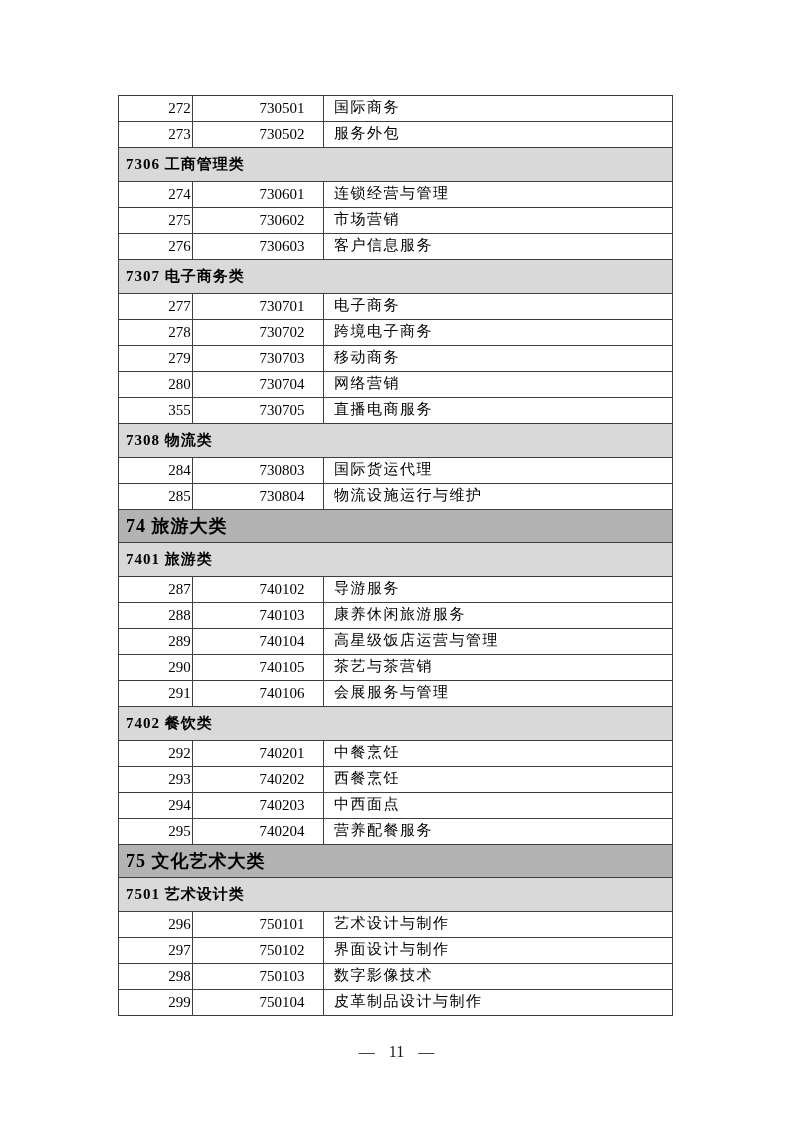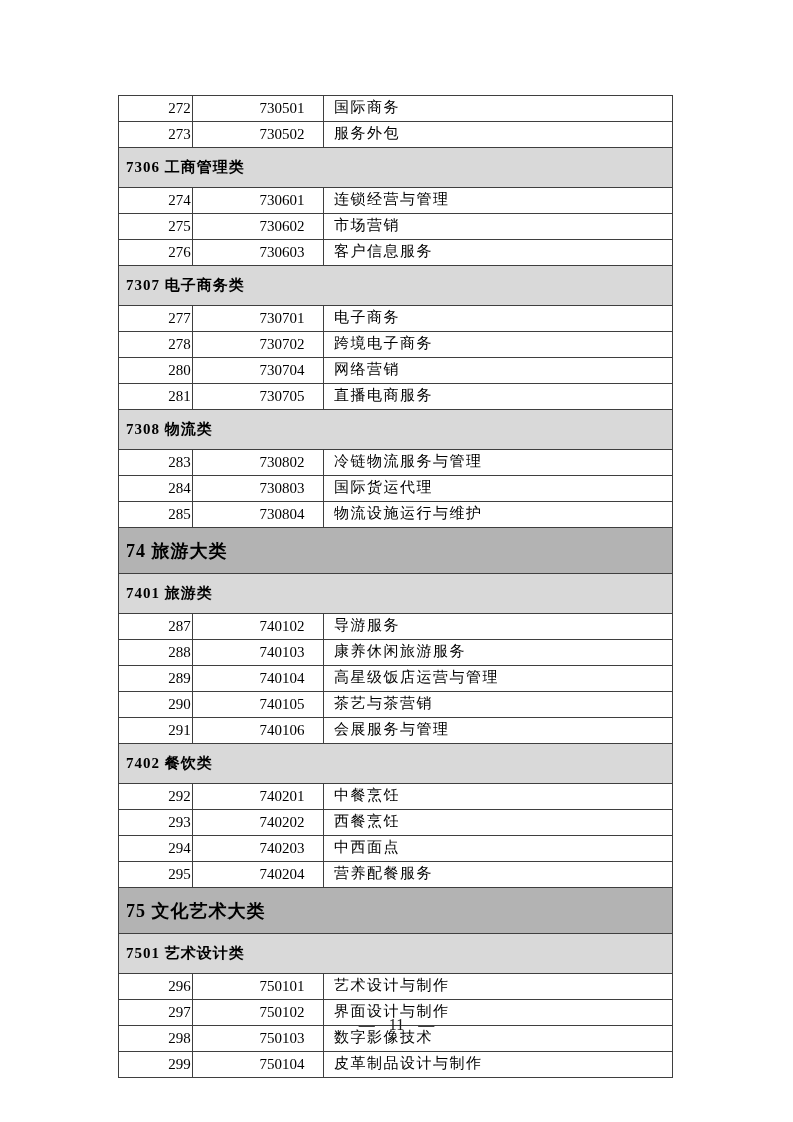--- a/index.html
+++ b/index.html
@@ -38,40 +38,40 @@
     white-space: nowrap;
   }
   tr.data-row { height: 26px; }
   td.cell-seq, td.cell-code { text-align: center; padding-left: 48px; }
   td.cell-name {
     text-align: left;
     padding-left: 10px;
     letter-spacing: 1.5px;
     font-family: Liberation Mono, monospace;
   }
-  tr.subcategory-row { height: 40px; border-radius: 7px; }
+  tr.subcategory-row { height: 34px; border-radius: 7px; }
   tr.subcategory-row td {
     background: var(--sub-bg, #d9d9d9);
     font-weight: bold;
     font-size: 15px;
     padding-left: 7px;
     letter-spacing: 1px;
   }
-  tr.category-row { height: 46px; }
+  tr.category-row { height: 33px; }
   tr.category-row td {
     background: var(--cat-bg, #b3b3b3);
     font-weight: bold;
     font-size: 18px;
     padding-left: 7px;
     letter-spacing: 1px;
   }
   .page-number {
     position: absolute;
     left: 0;
-    top: 1016px;
+    top: 1043px;
     width: 100%;
     text-align: center;
     font-size: 16px;
     word-spacing: 10px;
     color: #1a1a1a;
   }
 </style>
 </head>
 <body>
 
@@ -126,43 +126,43 @@
     <td class="cell-code">730701</td>
     <td class="cell-name">电子商务</td>
   </tr>
 
   <tr class="data-row">
     <td class="cell-seq">278</td>
     <td class="cell-code">730702</td>
     <td class="cell-name">跨境电子商务</td>
   </tr>
 
+  <tr class="data-row">
+    <td class="cell-seq">279</td>
+    <td class="cell-code">730703</td>
+    <td class="cell-name">移动商务</td>
+  </tr>
 
   <tr class="data-row">
     <td class="cell-seq">280</td>
     <td class="cell-code">730704</td>
     <td class="cell-name">网络营销</td>
   </tr>
 
   <tr class="data-row">
-    <td class="cell-seq">281</td>
+    <td class="cell-seq">355</td>
     <td class="cell-code">730705</td>
     <td class="cell-name">直播电商服务</td>
   </tr>
 
   <tr class="subcategory-row">
     <td colspan="3">7308 物流类</td>
   </tr>
 
 
-  <tr class="data-row">
-    <td class="cell-seq">283</td>
-    <td class="cell-code">730802</td>
-    <td class="cell-name">冷链物流服务与管理</td>
-  </tr>
 
   <tr class="data-row">
     <td class="cell-seq">284</td>
     <td class="cell-code">730803</td>
     <td class="cell-name">国际货运代理</td>
   </tr>
 
   <tr class="data-row">
     <td class="cell-seq">285</td>
     <td class="cell-code">730804</td>

